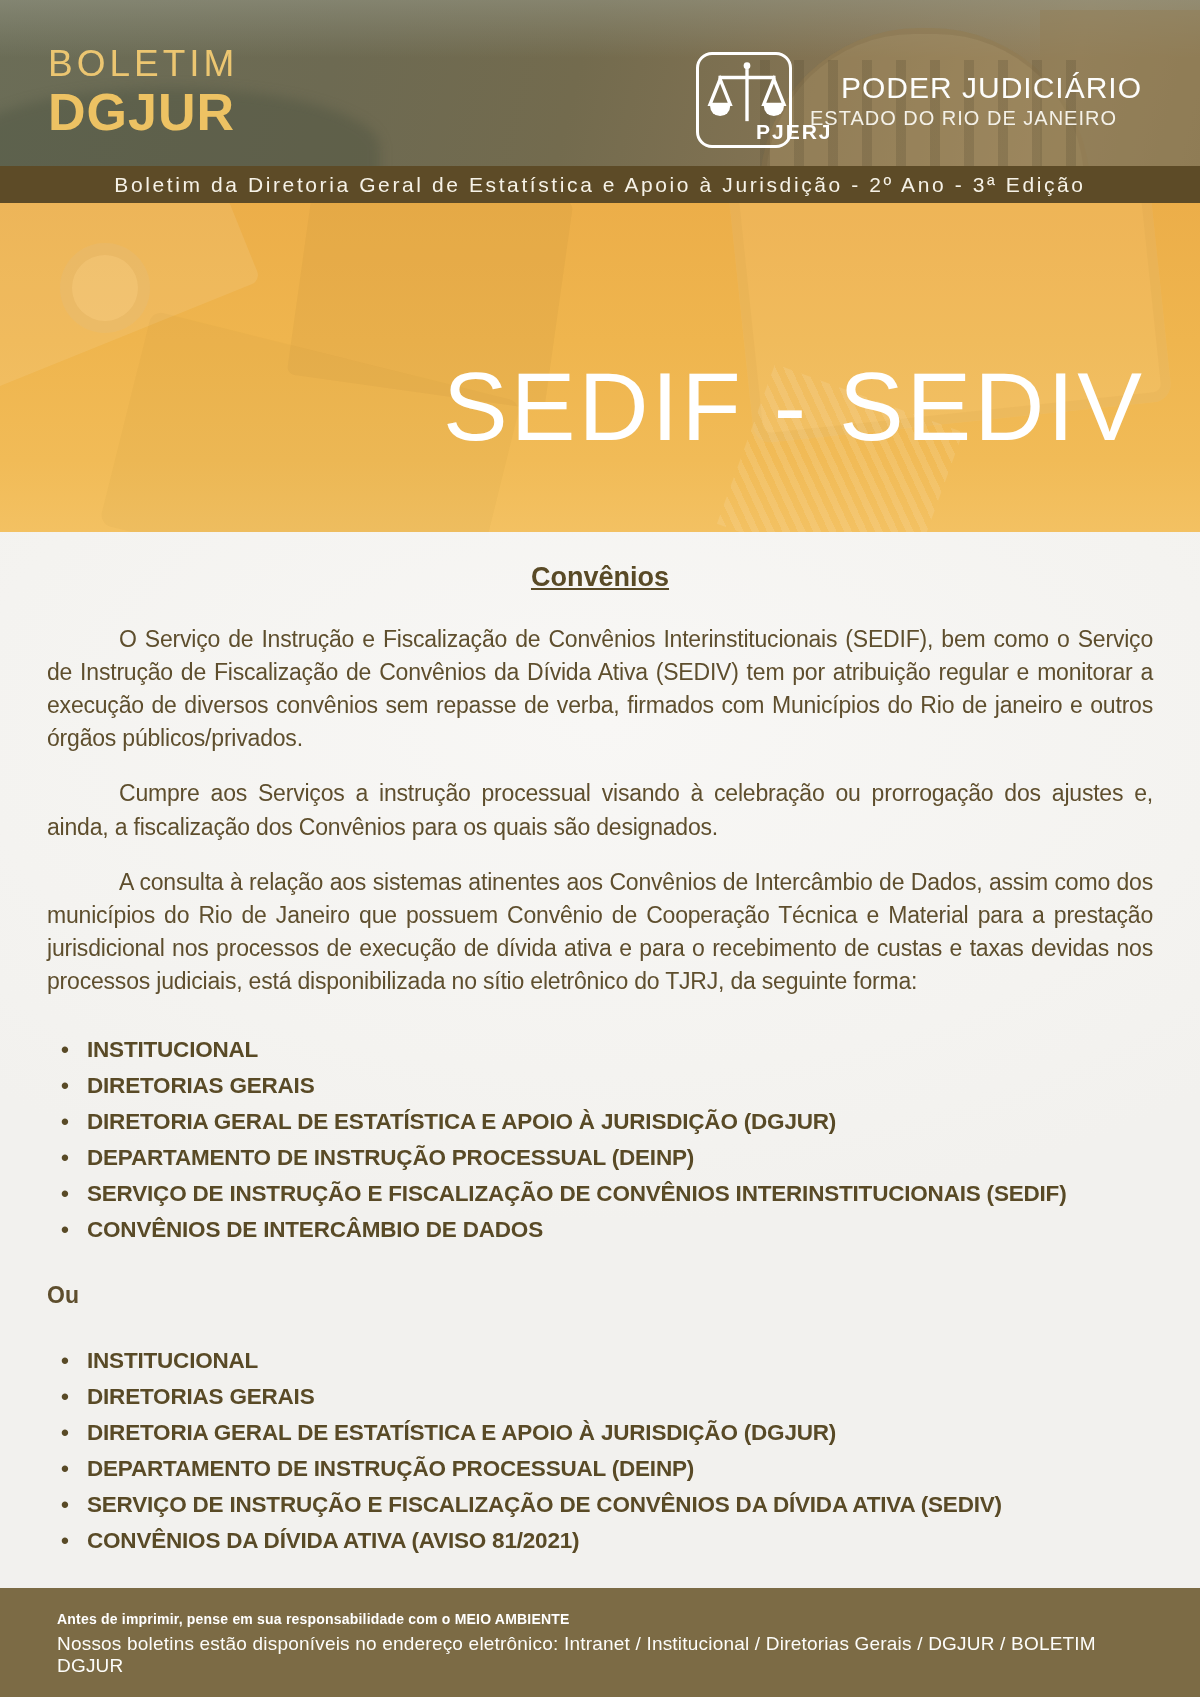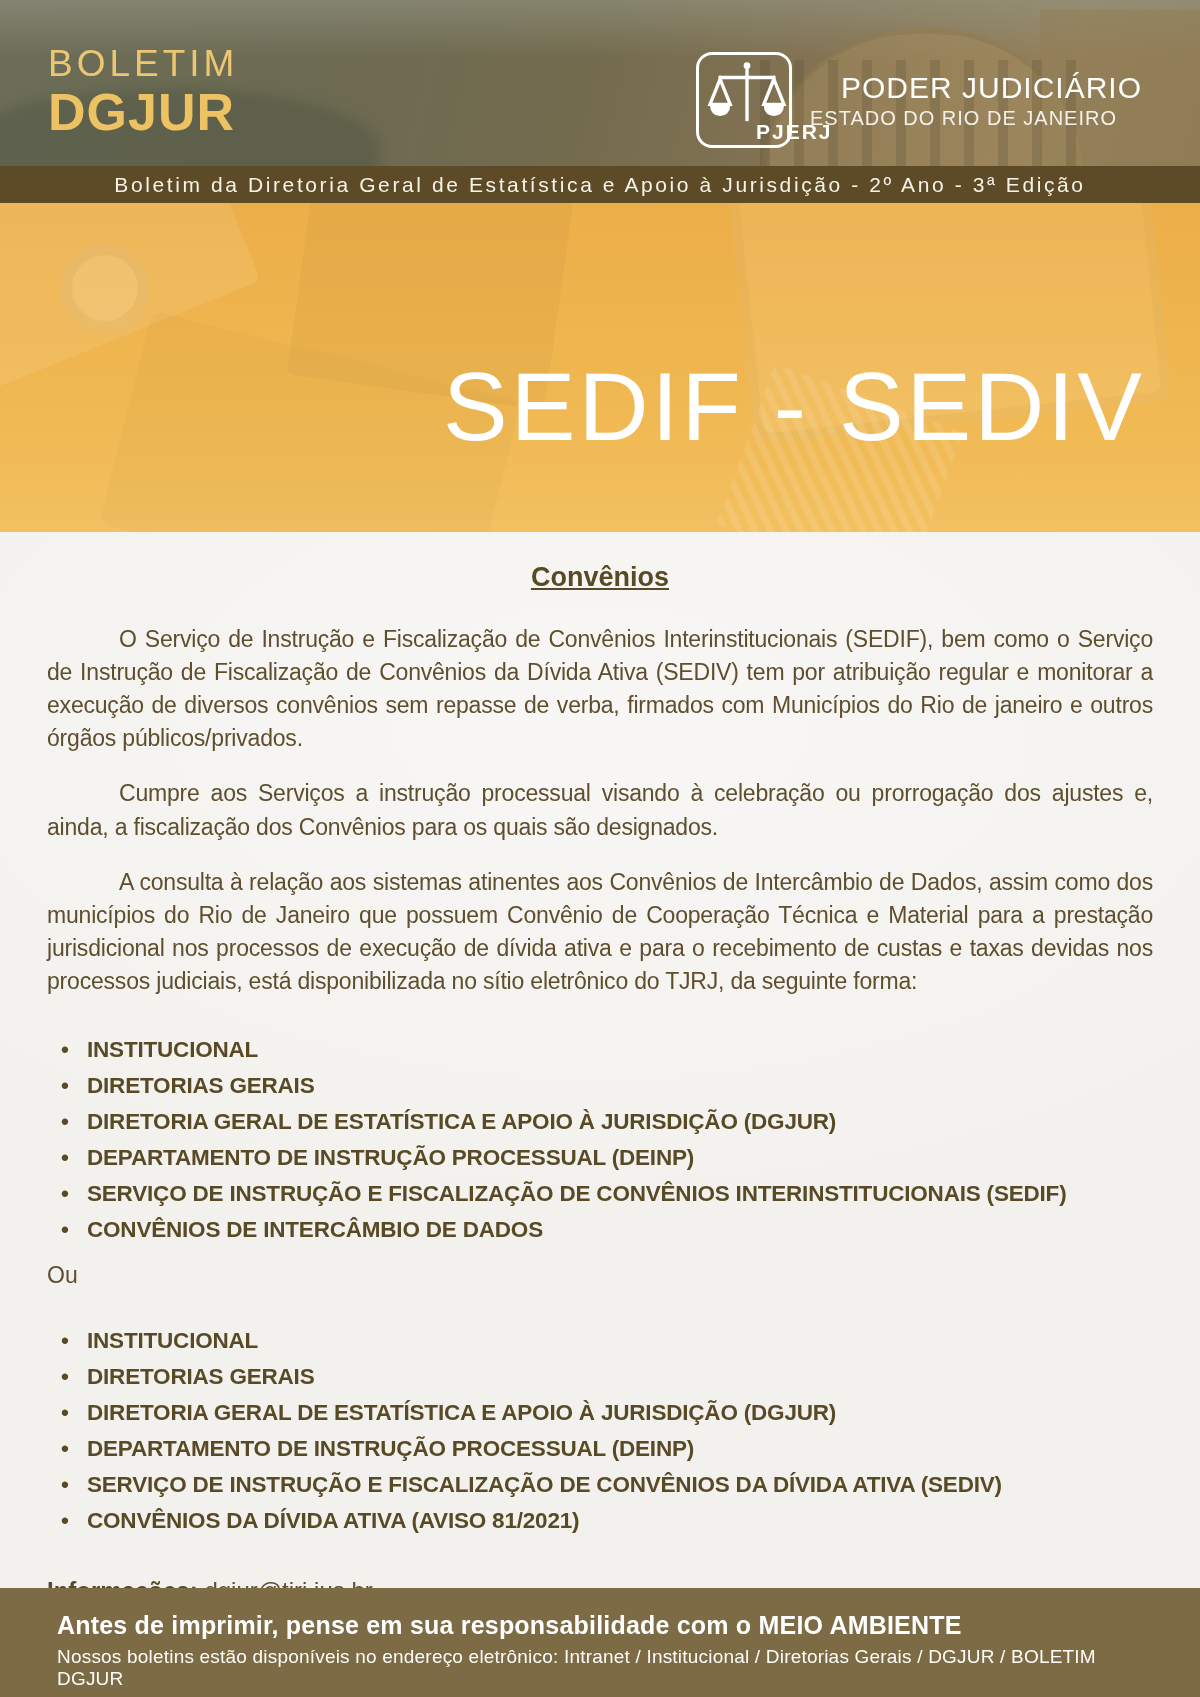--- a/index.html
+++ b/index.html
@@ -64,32 +64,32 @@
     text-align:center; font-size:27px; font-weight:bold; text-decoration:underline;
     color:#594a26; margin:14px 0 30px 0; letter-spacing:0px;
   }
   .para {
     font-size:23px; line-height:1.44; text-align:justify; text-indent:72px;
     letter-spacing:-0.2px; margin-bottom:22px; color:#5e4e2d;
   }
   .link-list { list-style:none; margin:34px 0 0 0; }
   .link-list li { position:relative; padding-left:40px; font-size:22.5px; font-weight:bold; color:#594a26; line-height:36px; letter-spacing:-0.2px; }
   .link-list .bullet { position:absolute; left:14px; top:0; font-weight:bold; }
-  .connector { font-size:23px; margin:14px 0 0 0; color:#5e4e2d; }
+  .connector { font-size:23px; margin:34px 0 0 0; color:#5e4e2d;font-weight:bold; }
   .list2 { margin-top:34px; }
   .info-line { margin-top:38px; font-size:24px; color:#5e4e2d; }
   .info-line .lbl { font-weight:bold; color:#594a26; }
 
   
   .footer {
     position:absolute; left:0; bottom:0; width:100%; height:109px;
     background:#7c6b45; color:#fff; padding:16px 57px 0 57px;
   }
   .f1 { font-size:23px; font-weight:bold; letter-spacing:.3px; }
-  .f2 { font-size:25px; font-weight:bold; margin-top:7px; letter-spacing:.2px; }
+  .f2 { font-size:14px; font-weight:bold; margin-top:7px; letter-spacing:.2px; }
   .f3 { font-size:19px; margin-top:6px; font-weight:400; letter-spacing:.2px; color:#fdfdfa; }
 </style>
 </head>
 <body>
 
 <div class="page">
 
   <header class="masthead">
     <div>
       <div class="mh-shape mh-sky"></div>

